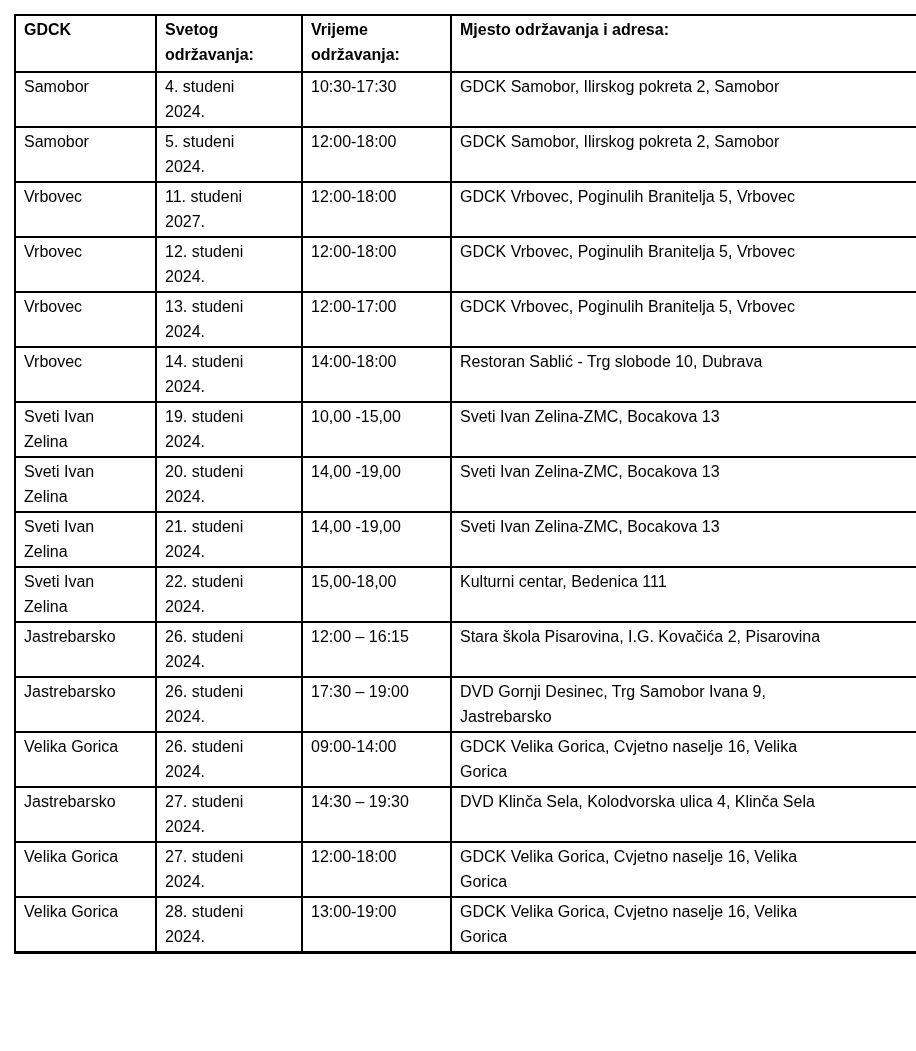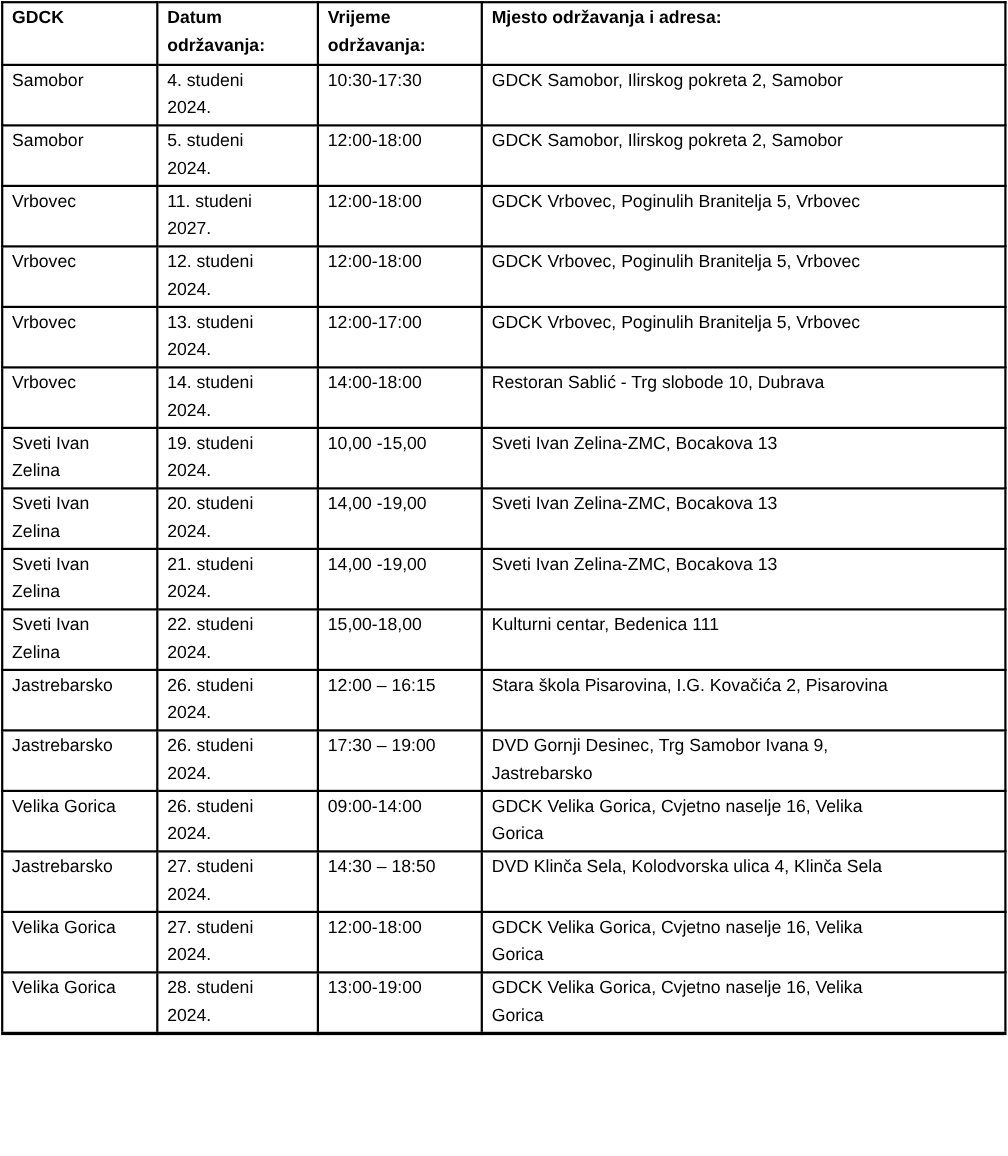--- a/index.html
+++ b/index.html
@@ -6,21 +6,21 @@
     margin: 0;
     padding: 0;
     background: #ffffff;
     font-family: "Liberation Sans", sans-serif;
   }
   .page {
     width: 916px;
     height: 1051px;
     background: #ffffff;
     box-sizing: border-box;
-    padding: 1px;
+    padding: 14px;
   }
   table.schedule {
     border-collapse: collapse;
     table-layout: fixed;
     width: 912px;
     border: 2px solid #000;
     border-bottom-width: 3px;
     background: #ffffff;
   }
   table.schedule th,
@@ -55,21 +55,21 @@
   <table class="schedule">
     <colgroup>
       <col class="c-gdck">
       <col class="c-date">
       <col class="c-time">
       <col class="c-location">
     </colgroup>
     <thead>
       <tr>
           <th>GDCK</th>
-          <th>Datum
+          <th>Svetog
 održavanja:</th>
           <th>Vrijeme
 održavanja:</th>
           <th>Mjesto održavanja i adresa:</th>
         </tr>
     </thead>
     <tbody>
         <tr>
           <td>Samobor</td>
           <td>4. studeni
@@ -164,21 +164,21 @@
           <td>26. studeni
 2024.</td>
           <td>09:00-14:00</td>
           <td>GDCK Velika Gorica, Cvjetno naselje 16, Velika
 Gorica</td>
         </tr>
         <tr>
           <td>Jastrebarsko</td>
           <td>27. studeni
 2024.</td>
-          <td>14:30 – 18:50</td>
+          <td>14:30 – 19:30</td>
           <td>DVD Klinča Sela, Kolodvorska ulica 4,  Klinča Sela</td>
         </tr>
         <tr>
           <td>Velika Gorica</td>
           <td>27. studeni
 2024.</td>
           <td>12:00-18:00</td>
           <td>GDCK Velika Gorica, Cvjetno naselje 16, Velika
 Gorica</td>
         </tr>

